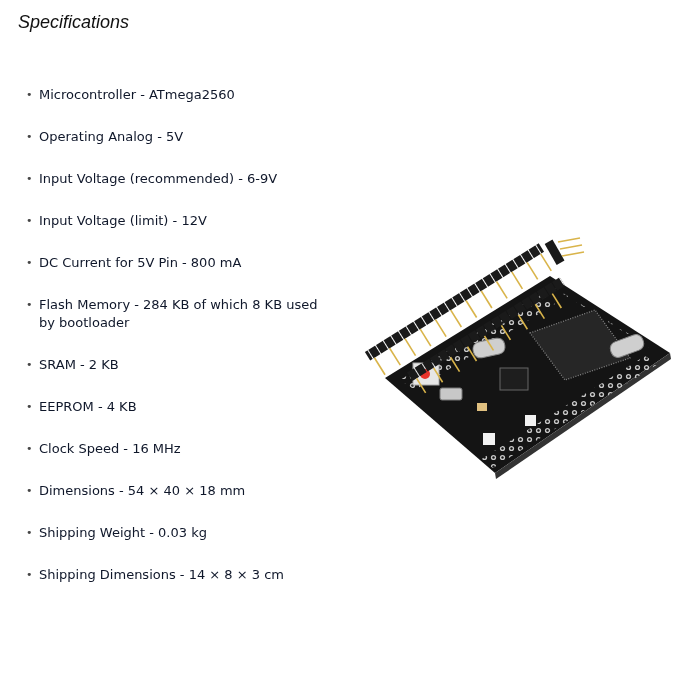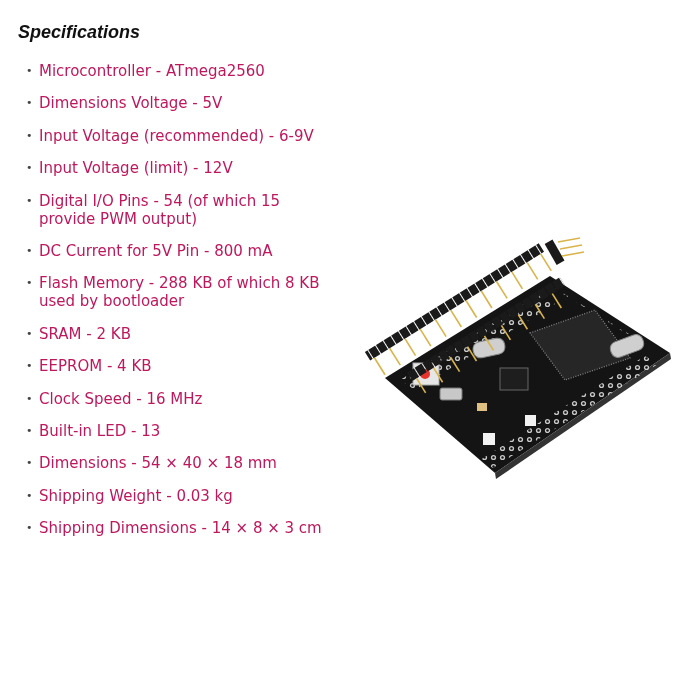--- a/index.html
+++ b/index.html
@@ -1,52 +1,51 @@
 <!DOCTYPE html>
 <html><head>
   <meta charset="utf-8">
   <style>
     * { margin: 0; padding: 0; box-sizing: border-box; }
     html, body { width: 700px; height: 700px; background: #ffffff; overflow: hidden; }
     body { position: relative; font-family: "DejaVu Sans", "Liberation Sans", sans-serif; color: #2b2b2b; }
     .title {
-      position: absolute; left: 18px; top: 22px;
+      position: absolute; left: 18px; top: 12px;
       font-family: "Liberation Sans", sans-serif;
-      font-size: 18px; font-weight: bold; font-style: italic; color: #111111;
+      font-size: 18px; font-weight: normal; font-style: italic; color: #111111;
     }
     .spec-list {
       position: absolute; left: 26px; top: 62px; width: 300px; list-style: none;
     }
     .spec-item {
       position: relative; padding-left: 13px;
-      font-size: 15px; line-height: 18px; color: #be185d;
+      font-size: 13px; line-height: 18px; color: #0f172a;
       margin-bottom: 14.4px;
+      margin-top: 24px;
     }
     .spec-item::before {
       content: "\2022"; position: absolute; left: 0; top: 0; font-size: 11px; color: #444;
     }
     .board-wrap { position: absolute; left: 345px; top: 228px; width: 335px; height: 260px; }
   </style>
 </head>
 <body>
 
 <h2 class="title">Specifications</h2>
 
 <ul class="spec-list">
   <li class="spec-item">Microcontroller - ATmega2560</li>
-  <li class="spec-item">Dimensions Voltage - 5V</li>
+  <li class="spec-item">Operating Analog - 5V</li>
   <li class="spec-item">Input Voltage (recommended) - 6-9V</li>
   <li class="spec-item">Input Voltage (limit) - 12V</li>
-  <li class="spec-item">Digital I/O Pins - 54 (of which 15 provide PWM output)</li>
   <li class="spec-item">DC Current for 5V Pin - 800 mA</li>
-  <li class="spec-item">Flash Memory - 288 KB of which 8 KB used by bootloader</li>
+  <li class="spec-item">Flash Memory - 284 KB of which 8 KB used by bootloader</li>
   <li class="spec-item">SRAM - 2 KB</li>
   <li class="spec-item">EEPROM - 4 KB</li>
   <li class="spec-item">Clock Speed - 16 MHz</li>
-  <li class="spec-item">Built-in LED - 13</li>
   <li class="spec-item">Dimensions - 54 × 40 × 18 mm</li>
   <li class="spec-item">Shipping Weight - 0.03 kg</li>
   <li class="spec-item">Shipping Dimensions - 14 × 8 × 3 cm</li>
 </ul>
 
 <div class="board-wrap">
   <svg width="335" height="260" viewBox="0 0 335 260">
     <defs>
       <pattern id="pinrow" width="9" height="10" patternUnits="userSpaceOnUse">
         <rect x="0" y="0" width="8" height="10" fill="#1a1a1a"></rect>

